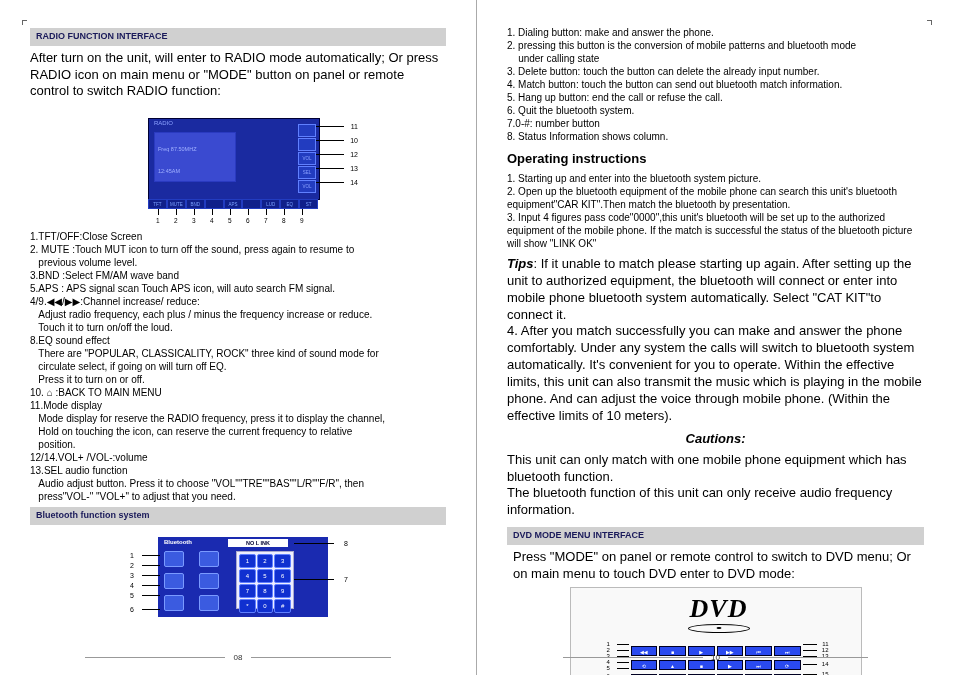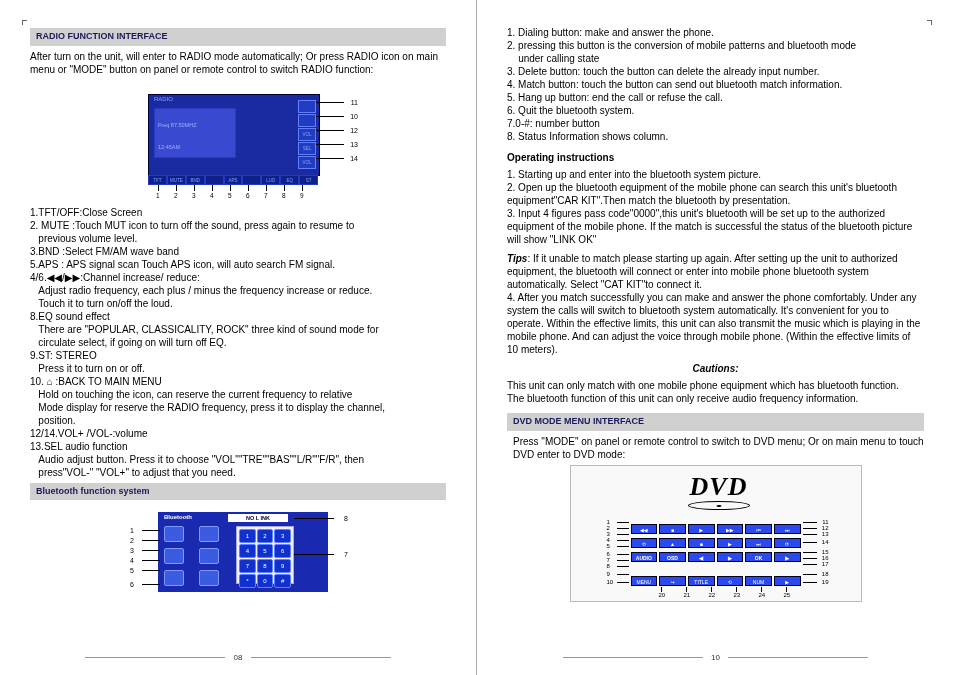--- a/index.html
+++ b/index.html
@@ -34,21 +34,21 @@
   .section-title {
     background: #d0d0d0;
     font-weight: bold;
     font-size: 9px;
     padding: 3px 6px;
     margin: 4px 0 4px 0;
     color: #1a1a5a;
     border-left: 0px solid #999;
   }
 
-  .body-text { font-size: 10px; margin: 2px 0 4px 0;}
+  .body-text { font-size: 13px; margin: 2px 0 4px 0;}
   .list { font-size: 10px; margin: 2px 0; }
   .list .item { margin: 0 0 0px 0; white-space: pre-wrap; }
 
   .page-num {
     position: absolute;
     bottom: 12px;
     left: 0; right: 0;
     text-align: center;
     font-size: 8px;
     color: #333;
@@ -316,31 +316,31 @@
           <span class="num">9</span>
         </div>
     </div>
 
     <div class="list" id="radio-list">
         <div class="item">1.TFT/OFF:Close Screen</div>
         <div class="item">2. MUTE :Touch MUT icon to turn off the sound, press again to resume to</div>
         <div class="item">   previous volume level.</div>
         <div class="item">3.BND :Select FM/AM wave band</div>
         <div class="item">5.APS : APS signal scan Touch APS icon, will auto search FM signal.</div>
-        <div class="item">4/6.◀◀/▶▶:Channel increase/ reduce:</div>
+        <div class="item">4/9.◀◀/▶▶:Channel increase/ reduce:</div>
         <div class="item">   Adjust radio frequency, each plus / minus the frequency increase or reduce.</div>
         <div class="item">   Touch it to turn on/off the loud.</div>
         <div class="item">8.EQ sound effect</div>
         <div class="item">   There are "POPULAR, CLASSICALITY, ROCK" three kind of sound mode for</div>
         <div class="item">   circulate select, if going on will turn off EQ.</div>
-        <div class="item">9.ST: STEREO</div>
         <div class="item">   Press it to turn on or off.</div>
         <div class="item">10. ⌂ :BACK TO MAIN MENU</div>
+        <div class="item">11.Mode display</div>
+        <div class="item">   Mode display for reserve the RADIO frequency, press it to display the channel,</div>
         <div class="item">   Hold on touching the icon, can reserve the current frequency to relative</div>
-        <div class="item">   Mode display for reserve the RADIO frequency, press it to display the channel,</div>
         <div class="item">   position.</div>
         <div class="item">12/14.VOL+ /VOL-:volume</div>
         <div class="item">13.SEL audio function</div>
         <div class="item">   Audio adjust button. Press it to choose "VOL""TRE""BAS""L/R""F/R", then</div>
         <div class="item">   press"VOL-" "VOL+" to adjust that you need.</div>
       </div>
 
     <div class="section-title">Bluetooth function system</div>
 
     <div class="bt-fig">

